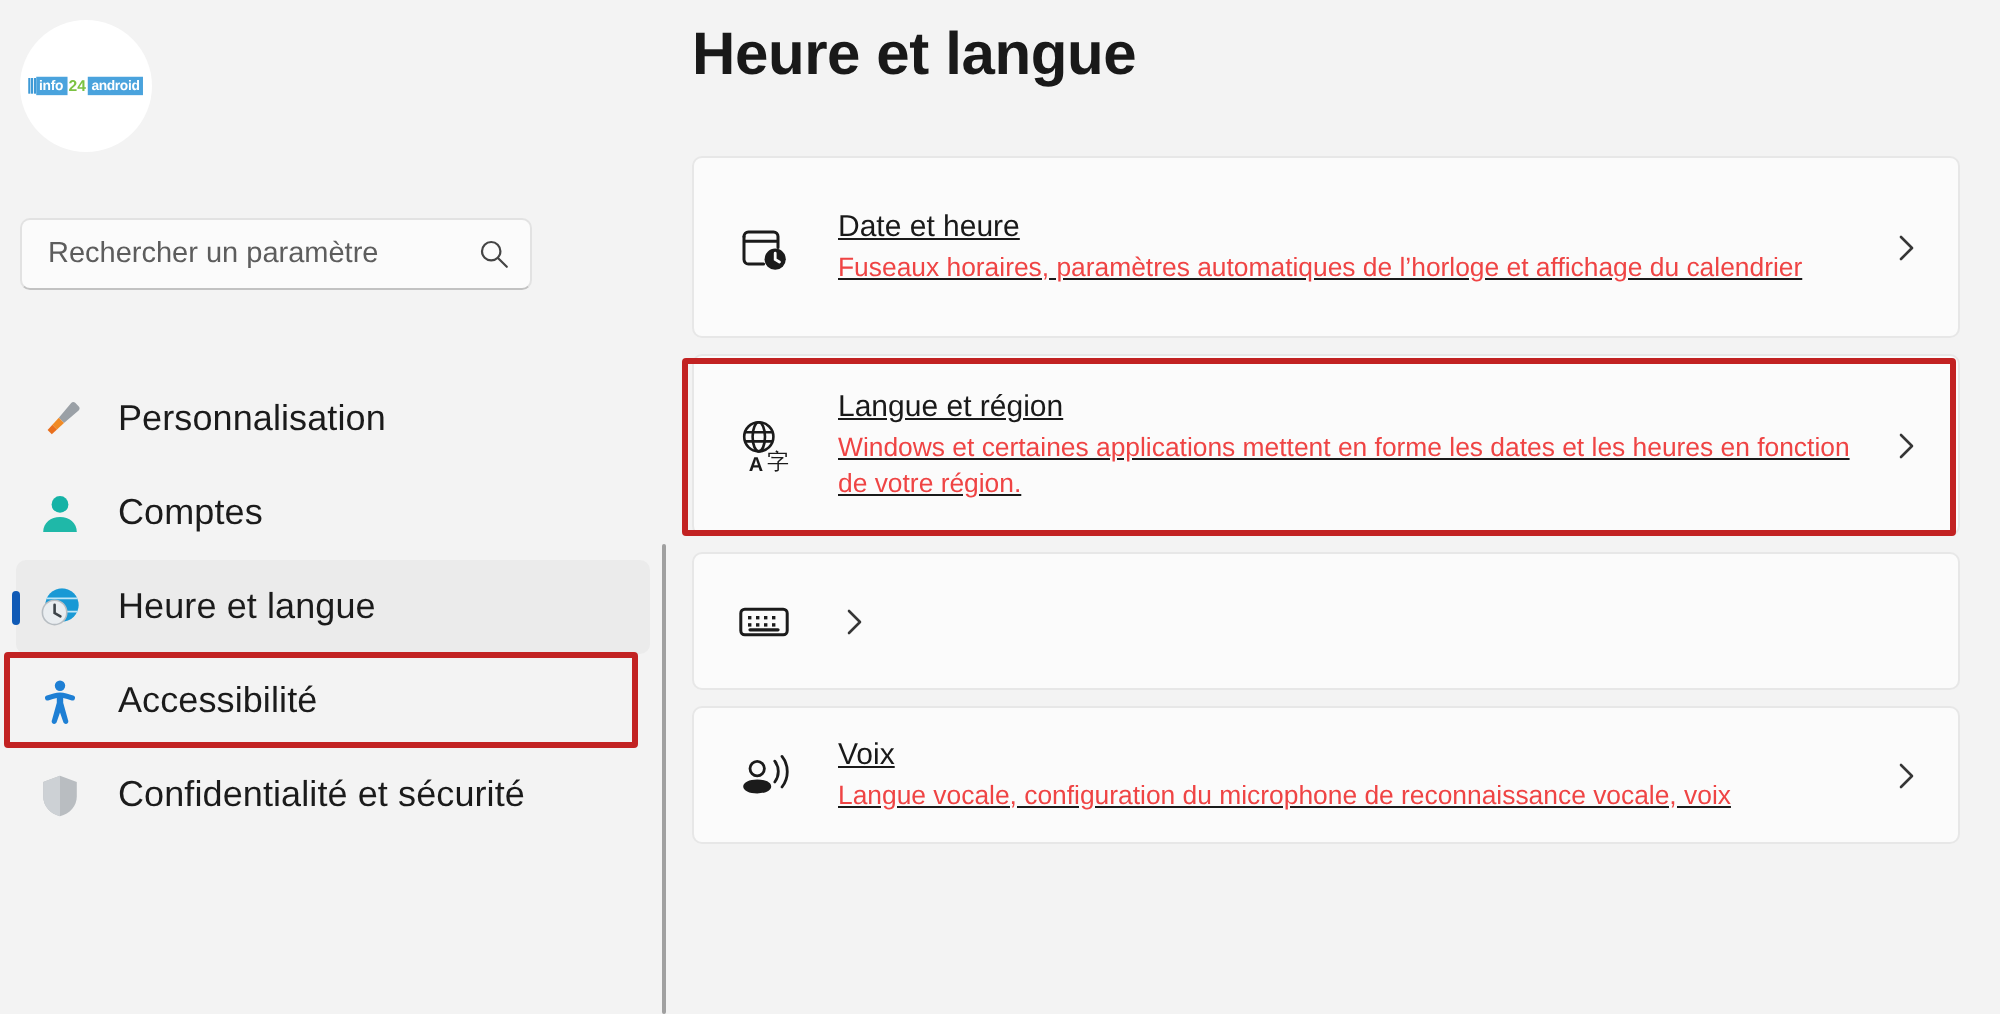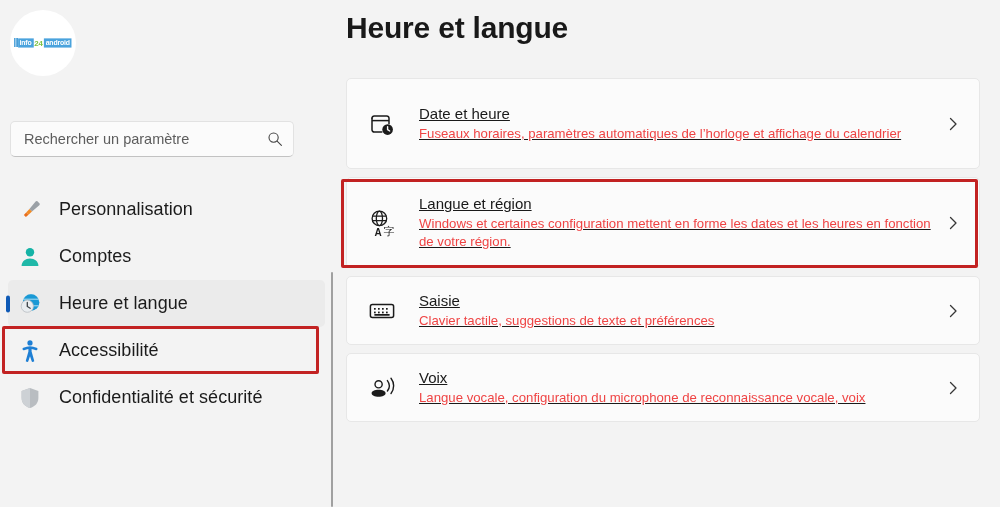--- a/index.html
+++ b/index.html
@@ -89,30 +89,29 @@
     font-weight: 700;
     padding: 1px 2px;
     line-height: 1;
     letter-spacing: -0.2px;
   }
 
   .search-box {
     position: absolute;
     left: 10px;
     top: 109px;
-    width: 284px;
+    width: 256px;
     height: 36px;
     background: #fbfbfb;
     border: 1px solid #e2e2e2;
     border-bottom: 1px solid #c2c2c2;
     border-radius: 5px;
     display: flex;
     align-items: center;
     padding: 0 10px 0 13px;
-    margin-top: 12px;
   }
   .search-box input {
     flex: 1;
     border: none;
     outline: none;
     background: transparent;
     font-family: "Liberation Sans", sans-serif;
     font-size: 14.5px;
     color: #5a5a5a;
   }
@@ -398,21 +397,21 @@
           <svg viewBox="0 0 30 30" fill="none" stroke="currentColor" stroke-width="1.3">
             <circle cx="12.4" cy="10.4" r="7.3"></circle>
             <ellipse cx="12.4" cy="10.4" rx="3.1" ry="7.3"></ellipse>
             <path d="M5.3 8.1h14.2M5.3 12.7h14.2"></path>
             <text x="11" y="27.5" font-family="Liberation Sans, sans-serif" font-size="10" font-weight="600" fill="currentColor" stroke="none" text-anchor="middle">A</text>
             <text x="22" y="26.5" font-family="DejaVu Sans, sans-serif" font-size="11" fill="currentColor" stroke="none" text-anchor="middle">字</text>
           </svg>
         </span>
         <div class="card-text">
           <div class="card-title">Langue et région</div>
-          <div class="card-sub">Windows et certaines configuration mettent en forme les dates et les heures en fonction de votre région.</div>
+          <div class="card-sub">Windows et certaines applications mettent en forme les dates et les heures en fonction de votre région.</div>
         </div>
         <span class="chevron">
           <svg viewBox="0 0 16 16" fill="none" stroke="currentColor" stroke-width="1.3" stroke-linecap="round" stroke-linejoin="round">
             <polyline points="5.5,2.5 11,8 5.5,13.5"></polyline>
           </svg>
         </span>
       </div>
 
       <div class="card short">
         <span class="card-icon">
@@ -422,24 +421,20 @@
             <rect x="11" y="12" width="1.7" height="1.7" fill="currentColor" stroke="none"></rect>
             <rect x="15" y="12" width="1.7" height="1.7" fill="currentColor" stroke="none"></rect>
             <rect x="19" y="12" width="1.7" height="1.7" fill="currentColor" stroke="none"></rect>
             <rect x="7" y="15.6" width="1.7" height="1.7" fill="currentColor" stroke="none"></rect>
             <rect x="11" y="15.6" width="1.7" height="1.7" fill="currentColor" stroke="none"></rect>
             <rect x="15" y="15.6" width="1.7" height="1.7" fill="currentColor" stroke="none"></rect>
             <rect x="19" y="15.6" width="1.7" height="1.7" fill="currentColor" stroke="none"></rect>
             <path d="M8 18.9h14" stroke-linecap="round" stroke-width="1.6"></path>
           </svg>
         </span>
-        <div class="card-text">
-          <div class="card-title">Saisie</div>
-          <div class="card-sub">Clavier tactile, suggestions de texte et préférences</div>
-        </div>
         <span class="chevron">
           <svg viewBox="0 0 16 16" fill="none" stroke="currentColor" stroke-width="1.3" stroke-linecap="round" stroke-linejoin="round">
             <polyline points="5.5,2.5 11,8 5.5,13.5"></polyline>
           </svg>
         </span>
       </div>
 
       <div class="card short">
         <span class="card-icon">
           <svg viewBox="0 0 30 30" fill="none" stroke="currentColor" stroke-width="1.4">

